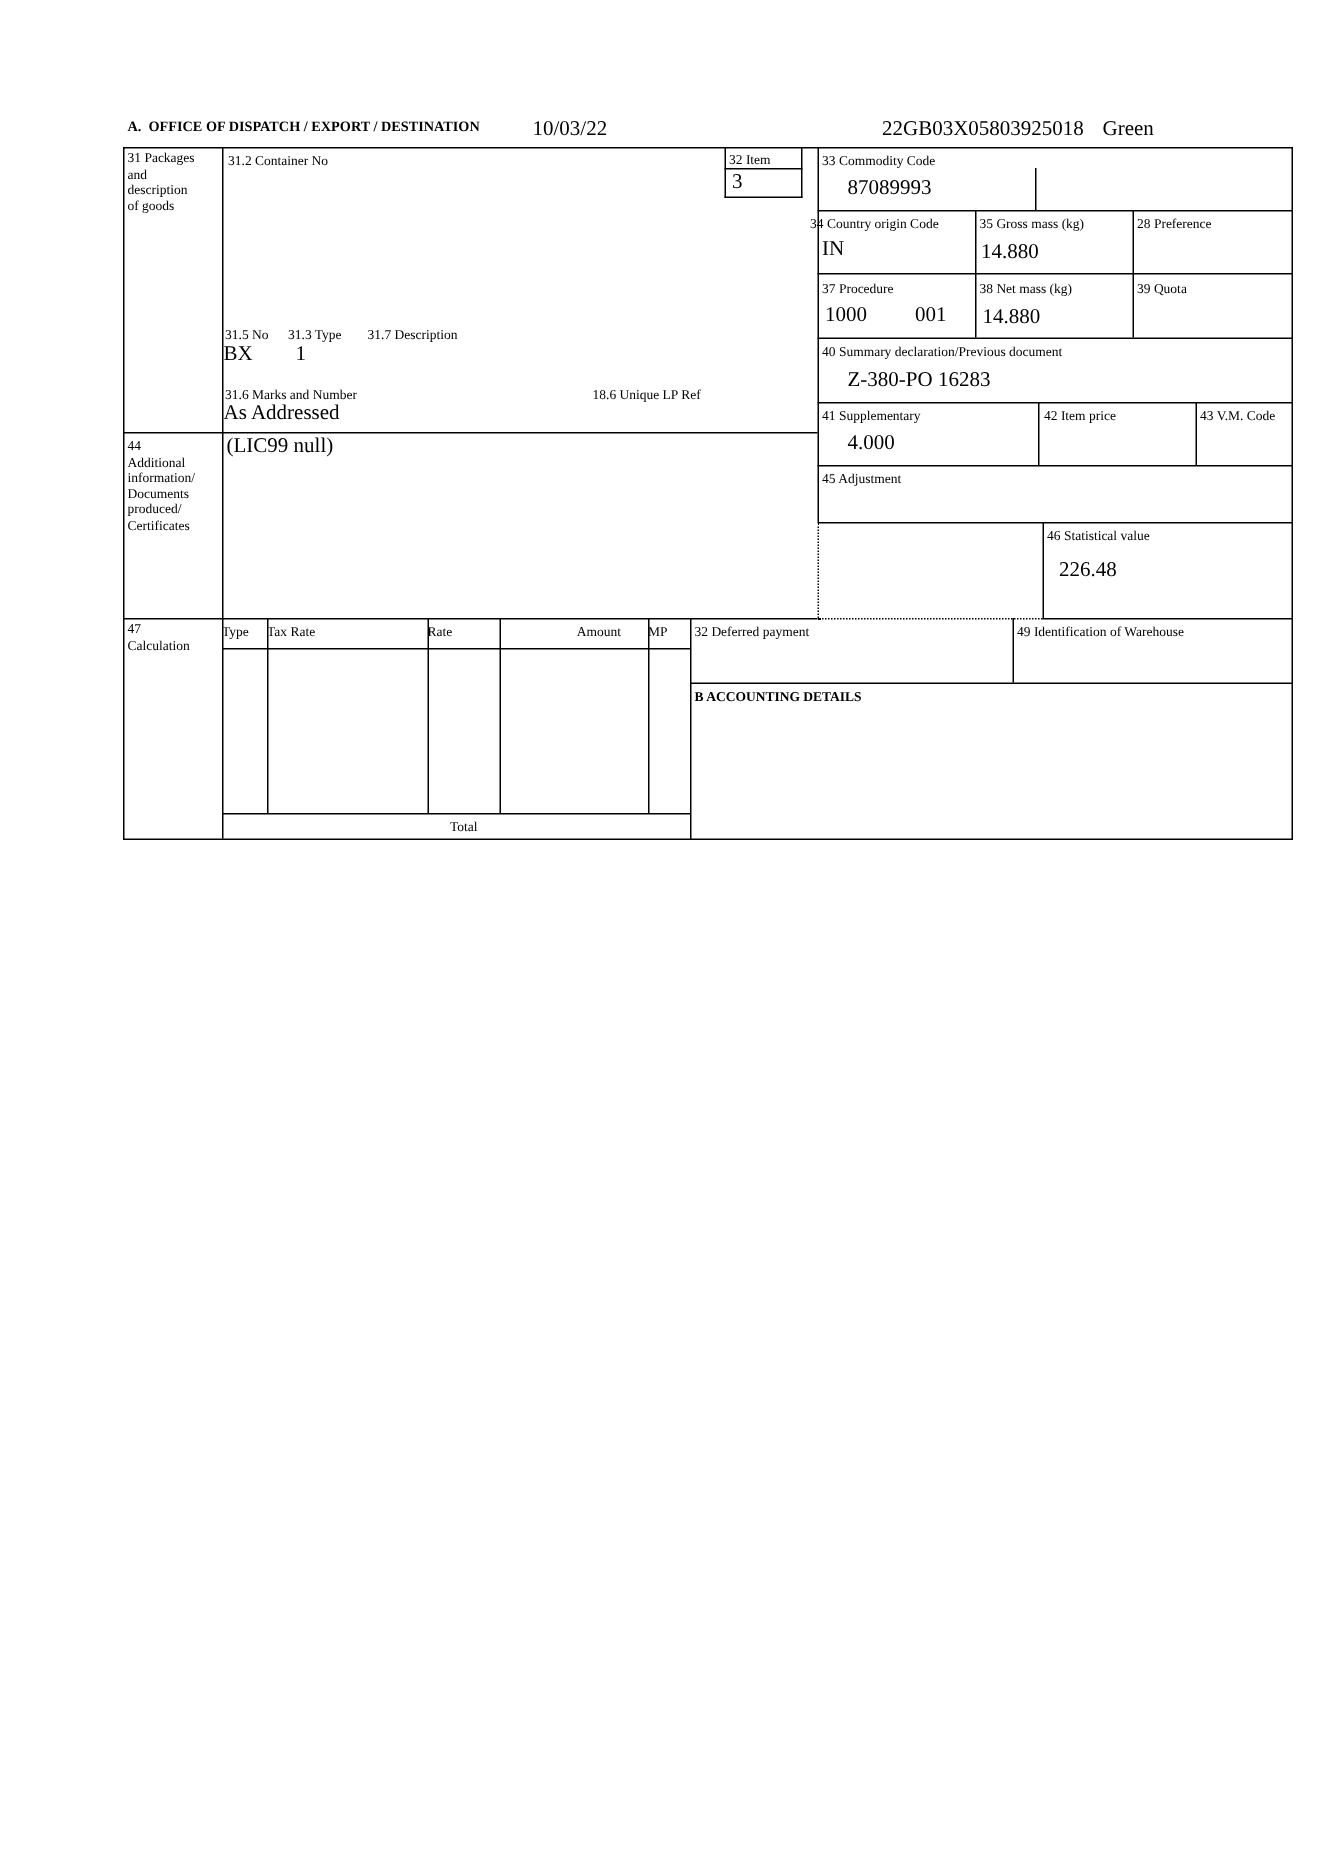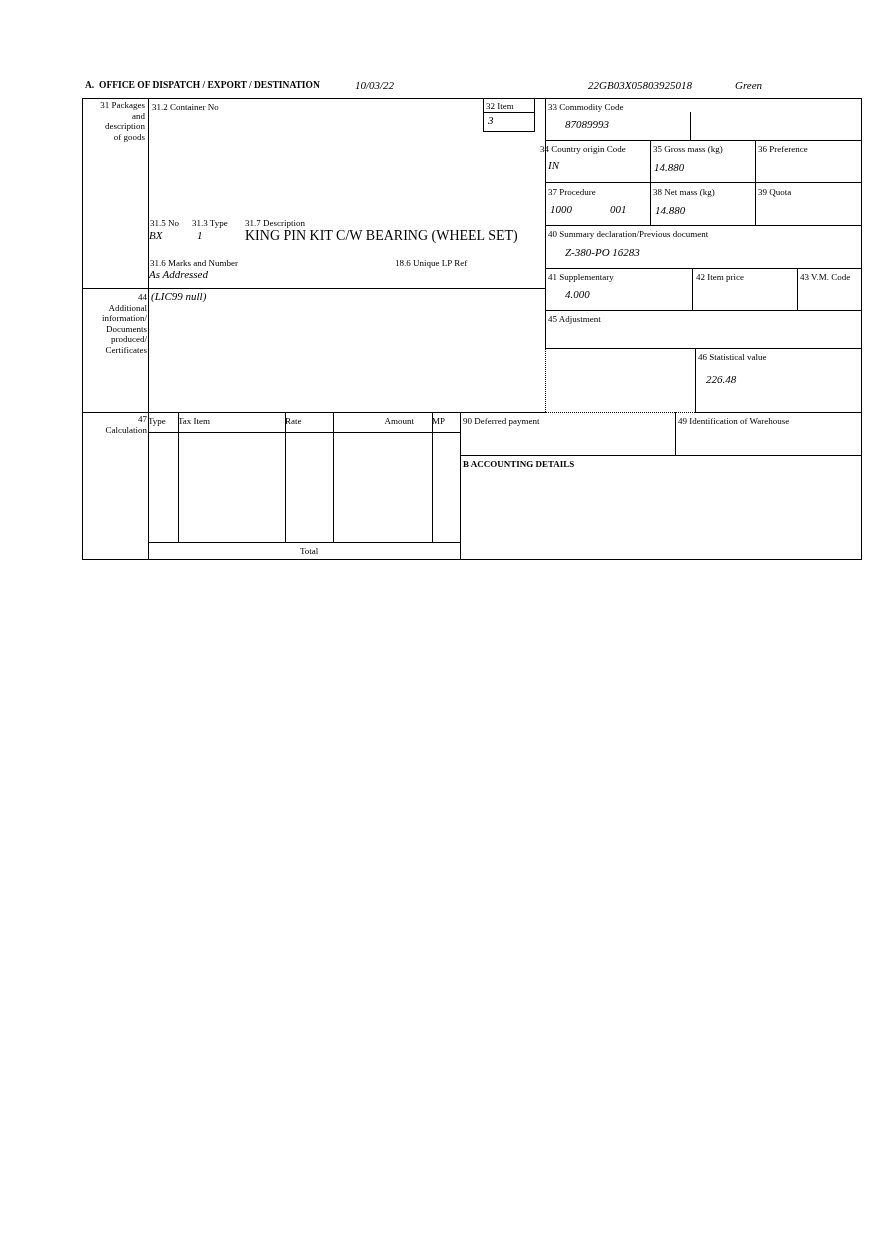--- a/index.html
+++ b/index.html
@@ -1,23 +1,23 @@
 <!DOCTYPE html>
 <html><head>
 <meta charset="utf-8">
 <style>
   * { margin:0; padding:0; box-sizing:border-box; }
   html,body { background:#fff; }
   .page {
     position:relative; width:882px; height:1250px; background:#ffffff;
     font-family:"Liberation Serif", serif; color:#000; overflow:hidden;
   }
-  .t { position:absolute; white-space:pre; line-height:1.18;text-align:right; }
+  .t { position:absolute; white-space:pre; line-height:1.18; }
   .lbl { font-size:9px; }
-  .val { font-size:11px;font-style:italic; }
+  .val { font-size:14px; }
   .big { font-size:14px; }
   .b { font-weight:bold; }
   .ctr { text-align:left; }
   .rgt { text-align:right;padding-left:21px; }
   .line { position:absolute; background:#000; }
   .dline-v { position:absolute; width:0; border-left:1px dotted #000; }
   .dline-h { position:absolute; height:0; border-top:1px dotted #000; }
 </style>
 </head>
 <body>
@@ -87,36 +87,35 @@
 
   <div class="t lbl" style="left:152px;top:102px">31.2 Container No</div>
   <div class="t lbl" style="left:486px;top:101px">32 Item</div>
   <div class="t val" style="left:488px;top:114px">3</div>
 
   <div class="t lbl" style="left:150px;top:218px">31.5 No</div>
   <div class="t lbl" style="left:192px;top:218px">31.3 Type</div>
   <div class="t lbl" style="left:245px;top:218px">31.7 Description</div>
   <div class="t val" style="left:149px;top:229px">BX</div>
   <div class="t val" style="left:197px;top:229px">1</div>
-  <div class="t big" style="left:245px;top:228px">KING PIN KIT C/W BEARING (WHEEL SET)</div>
 
   <div class="t lbl" style="left:150px;top:258px">31.6 Marks and Number</div>
   <div class="t lbl" style="left:395px;top:258px">18.6 Unique LP Ref</div>
   <div class="t val" style="left:149px;top:268px">As Addressed</div>
 
   <div class="t val" style="left:151px;top:290px">(LIC99 null)</div>
 
   <div class="t lbl" style="left:548px;top:102px">33 Commodity Code</div>
   <div class="t val" style="left:565px;top:118px">87089993</div>
 
   <div class="t lbl" style="left:540px;top:144px">34 Country origin Code</div>
   <div class="t val" style="left:548px;top:159px">IN</div>
   <div class="t lbl" style="left:653px;top:144px">35 Gross mass (kg)</div>
   <div class="t val" style="left:654px;top:161px">14.880</div>
-  <div class="t lbl" style="left:758px;top:144px">36 Preference</div>
+  <div class="t lbl" style="left:758px;top:144px">28 Preference</div>
 
   <div class="t lbl" style="left:548px;top:187px">37 Procedure</div>
   <div class="t val" style="left:550px;top:203px">1000</div>
   <div class="t val" style="left:610px;top:203px">001</div>
   <div class="t lbl" style="left:653px;top:187px">38 Net mass (kg)</div>
   <div class="t val" style="left:655px;top:204px">14.880</div>
   <div class="t lbl" style="left:758px;top:187px">39 Quota</div>
 
   <div class="t lbl" style="left:548px;top:229px">40 Summary declaration/Previous document</div>
   <div class="t val" style="left:565px;top:246px">Z-380-PO 16283</div>
@@ -125,23 +124,23 @@
   <div class="t val" style="left:565px;top:288px">4.000</div>
   <div class="t lbl" style="left:696px;top:272px">42 Item price</div>
   <div class="t lbl" style="left:800px;top:272px">43 V.M. Code</div>
 
   <div class="t lbl" style="left:548px;top:314px">45 Adjustment</div>
 
   <div class="t lbl" style="left:698px;top:352px">46 Statistical value</div>
   <div class="t val" style="left:706px;top:373px">226.48</div>
 
   <div class="t lbl ctr" style="left:148px;top:416px;width:30px">Type</div>
-  <div class="t lbl ctr" style="left:178px;top:416px;width:107px">Tax Item</div>
+  <div class="t lbl ctr" style="left:178px;top:416px;width:107px">Tax Rate</div>
   <div class="t lbl ctr" style="left:285px;top:416px;width:48px">Rate</div>
   <div class="t lbl rgt" style="left:333px;top:416px;width:99px;padding-right:18px">Amount</div>
   <div class="t lbl ctr" style="left:432px;top:416px;width:28px">MP</div>
   <div class="t lbl ctr" style="left:300px;top:546px;width:60px">Total</div>
 
-  <div class="t lbl" style="left:463px;top:416px">90 Deferred payment</div>
+  <div class="t lbl" style="left:463px;top:416px">32 Deferred payment</div>
   <div class="t lbl" style="left:678px;top:416px">49 Identification of Warehouse</div>
   <div class="t lbl b" style="left:463px;top:459px">B ACCOUNTING DETAILS</div>
 
 </div>
 
 </body></html>

